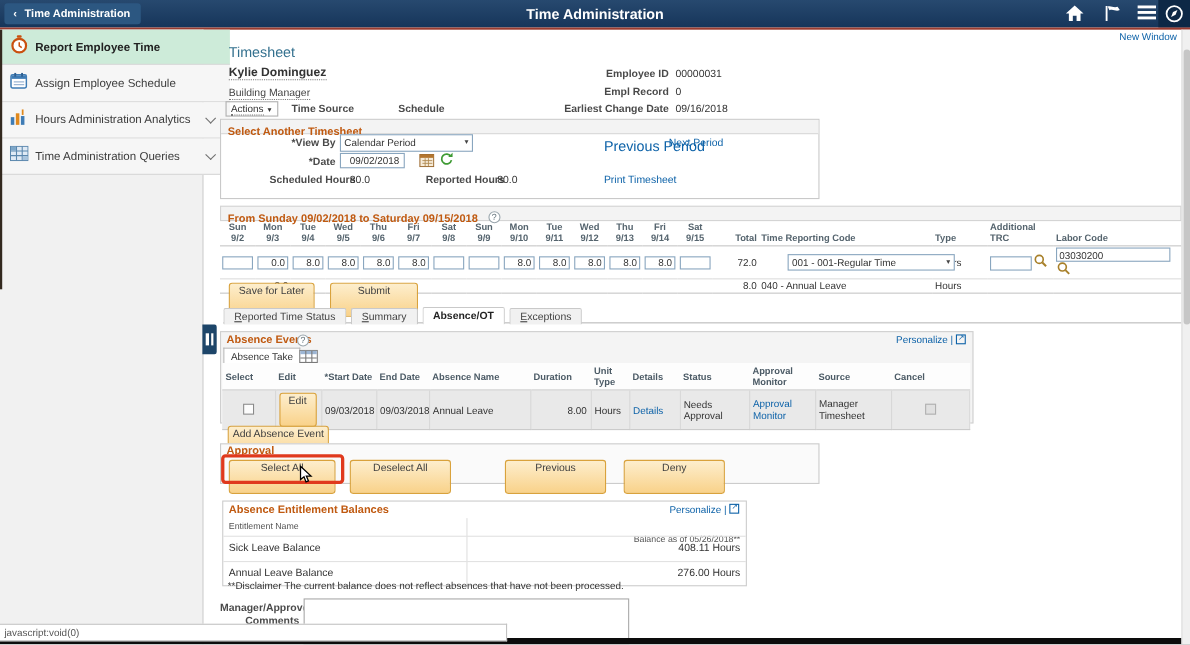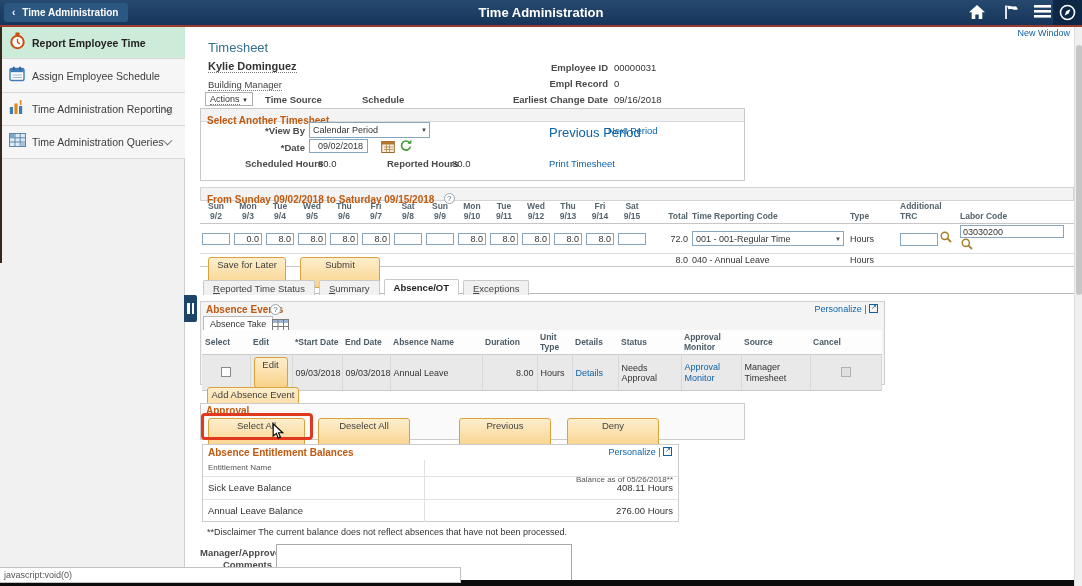--- a/index.html
+++ b/index.html
@@ -10,21 +10,21 @@
   #topbar{left:0;top:0;width:1082px;height:25px;background:linear-gradient(180deg,#27496f,#16355a);}
   #backbtn{left:4px;top:3px;height:19px;padding:0 10px 0 8px;background:#2c5781;border-radius:3px;color:#fff;
     font-size:10px;font-weight:bold;line-height:19px;cursor:pointer;}
   #backbtn .bk{margin-right:7px;font-weight:bold;}
   #ptitle{left:0;top:0;width:1082px;height:25px;text-align:center;color:#fff;font-size:13px;font-weight:bold;line-height:25px;}
   #redline{left:0;top:25px;width:1082px;height:2px;background:#9a3b2f;}
   .hico{top:4px;width:22px;height:17px;cursor:pointer;text-align:center;}
   #navsq{left:1053px;top:0;width:29px;height:25px;background:#0d2846;cursor:pointer;text-align:center;padding-top:4px;}
   
   #sidebar{left:0;top:27px;width:185px;height:559px;background:#f1f1f1;border-right:1px solid #cfcfcf;}
-  .side-item{position:absolute;left:0;width:185px;border-bottom:1px solid #d8d8d8;background:#f6f6f6;cursor:pointer;text-align:center;}
+  .side-item{position:absolute;left:0;width:209px;border-bottom:1px solid #d8d8d8;background:#f6f6f6;cursor:pointer;text-align:center;}
   .side-item.selected{background:#cdebd9;}
   .side-item .lbl{position:absolute;left:32px;top:50%;transform:translateY(-50%);font-size:10.5px;color:#3c3c3c;white-space:nowrap;}
   .side-item.selected .lbl{font-weight:bold;color:#222;}
   .side-item .ic{position:absolute;left:9px;top:50%;transform:translateY(-50%);}
   .chev{position:absolute;right:14px;top:50%;width:7px;height:7px;border-right:1.5px solid #707070;border-bottom:1.5px solid #707070;transform:translateY(-70%) rotate(45deg);}
   #leftstrip{left:0;top:27px;width:2px;height:236px;background:#33291f;}
   #pausetab{left:184px;top:295px;width:13px;height:27px;background:#1d4569;border-radius:0 2px 2px 0;cursor:pointer;}
   #pausetab i{position:absolute;top:8px;width:2.5px;height:11px;background:#fff;}
   #pausetab i.b1{left:3px}#pausetab i.b2{left:7.5px}
   
@@ -63,21 +63,21 @@
   .tab.active{background:#fff;font-weight:bold;color:#222;height:16px;line-height:16px;}
   .tab:not(.active)::first-letter{text-decoration:underline;}
   
   #abs-box{left:200px;top:301px;width:685px;height:84px;background:#f4f4f4;border:1px solid #cfcfcf;}
   #abs-table{position:absolute;left:202px;top:330px;width:679px;border-collapse:collapse;table-layout:fixed;background:#fdfdfd;}
   #abs-table th{font-size:8.5px;color:#4c5b66;font-weight:bold;text-align:left;padding:2px 3px;border-bottom:1px solid #cbcbcb;height:20px;vertical-align:middle;}
   #abs-table td{font-size:9px;color:#333;padding:2px 3px;background:#e9e9e9;border-right:1px solid #d8d8d8;border-bottom:1px solid #cbcbcb;height:26px;vertical-align:middle;}
   .subtab{position:absolute;font-size:9px;color:#333;background:#fff;border:1px solid #b9b9b9;border-bottom:none;
     height:14px;line-height:14px;padding:0 6px;cursor:pointer;}
   
-  #bal-box{left:202px;top:444px;width:477px;height:78px;background:#fff;border:1px solid #cccccc;}
+  #bal-box{left:202px;top:455px;width:477px;height:78px;background:#fff;border:1px solid #cccccc;}
   .bal-row{position:absolute;left:0;width:475px;height:23px;border-top:1px solid #e2e2e2;}
   .bal-row .n{position:absolute;left:5px;top:5px;font-size:9.5px;color:#333;}
   .bal-row .b{position:absolute;right:5px;top:5px;font-size:9.5px;color:#333;}
   #bal-div{position:absolute;left:221px;top:15px;width:1px;height:62px;background:#e0e0e0;}
   
   #blackbar{left:0;top:580px;width:1082px;height:6px;background:#0c0c0c;}
   #statusbox{left:0;top:567px;width:461px;height:16px;background:#fff;border:1px solid #c2c2c2;border-left:none;}
   #statusbox span{position:absolute;left:4px;top:2px;font-size:9px;color:#555;}
   #vscroll{left:1074px;top:27px;width:8px;height:559px;background:#f0f0f0;border-left:1px solid #dcdcdc;}
   #vthumb{position:absolute;left:1px;top:18px;width:6px;height:250px;background:#c6c6c6;border-radius:3px;cursor:pointer;}
@@ -137,21 +137,21 @@
             </svg></span>
           <span class="lbl">Assign Employee Schedule</span>
         </div>
         <div class="side-item" style="top: 66px; height: 33px;">
           <span class="ic"><svg width="15" height="16" viewBox="0 0 15 16">
               <rect x="0.8" y="8" width="3.2" height="7" fill="#3f7cb5"></rect>
               <rect x="5.4" y="4.5" width="3.2" height="10.5" fill="#e0891e"></rect>
               <rect x="10" y="7" width="3.2" height="8" fill="#3f7cb5"></rect>
               <rect x="10.8" y="1" width="1.6" height="5" fill="#e0891e"></rect>
             </svg></span>
-          <span class="lbl">Time Administration Reporting</span>
+          <span class="lbl">Hours Administration Analytics</span>
           <span class="chev"></span>
         </div>
         <div class="side-item" style="top: 99px; height: 33px;">
           <span class="ic"><svg width="17" height="14" viewBox="0 0 17 14">
               <rect x="0.5" y="0.5" width="16" height="13" fill="#dfeaf5" stroke="#5b87ad"></rect>
               <path d="M0.5 4.8 H16.5 M0.5 9 H16.5 M6 0.5 V13.5 M11.2 0.5 V13.5" stroke="#5b87ad"></path>
               <rect x="1" y="1" width="4.5" height="3.3" fill="#7da7c9"></rect>
               <rect x="11.7" y="9.5" width="4.3" height="3.5" fill="#a8c4dd"></rect>
             </svg></span>
           <span class="lbl">Time Administration Queries</span>
@@ -313,21 +313,21 @@
           <td class="rgt"><input class="pinput day-in" value="" style=""></td>
           <td class="rgt"><input class="pinput day-in" value="" style=""></td>
           <td class="rgt"><input class="pinput day-in" value="8.0" style=""></td>
           <td class="rgt"><input class="pinput day-in" value="8.0" style=""></td>
           <td class="rgt"><input class="pinput day-in" value="8.0" style=""></td>
           <td class="rgt"><input class="pinput day-in" value="8.0" style=""></td>
           <td class="rgt"><input class="pinput day-in" value="8.0" style=""></td>
           <td class="rgt"><input class="pinput day-in" value="" style=""></td>
           <td class="rgt"><span>72.0</span></td>
           <td>
-            <div class="pselect" style="width:152px;height:15px;">
+            <div class="pselect" style="width:152px;height:15px;margin-left:24px;">
               <span class="sv">001 - 001-Regular Time</span>
             </div>
           </td>
           <td><span>Hours</span></td>
           <td><input class="pinput" style="width: 38px; height: 13px;" value=""><span style="margin-left:2px;cursor:pointer;"><svg width="12" height="12" viewBox="0 0 12 12">
                 <circle cx="4.8" cy="4.8" r="3.6" fill="none" stroke="#a8802a" stroke-width="1.5"></circle>
                 <path d="M7.6 7.6 L11 11" stroke="#a8802a" stroke-width="1.8"></path>
               </svg></span></td>
           <td><input class="pinput" style="width: 104px; height: 13px; padding-left: 2px;" value="03030200"><span style="margin-left:1px;cursor:pointer;"><svg width="12" height="12" viewBox="0 0 12 12">
                 <circle cx="4.8" cy="4.8" r="3.6" fill="none" stroke="#a8802a" stroke-width="1.5"></circle>

